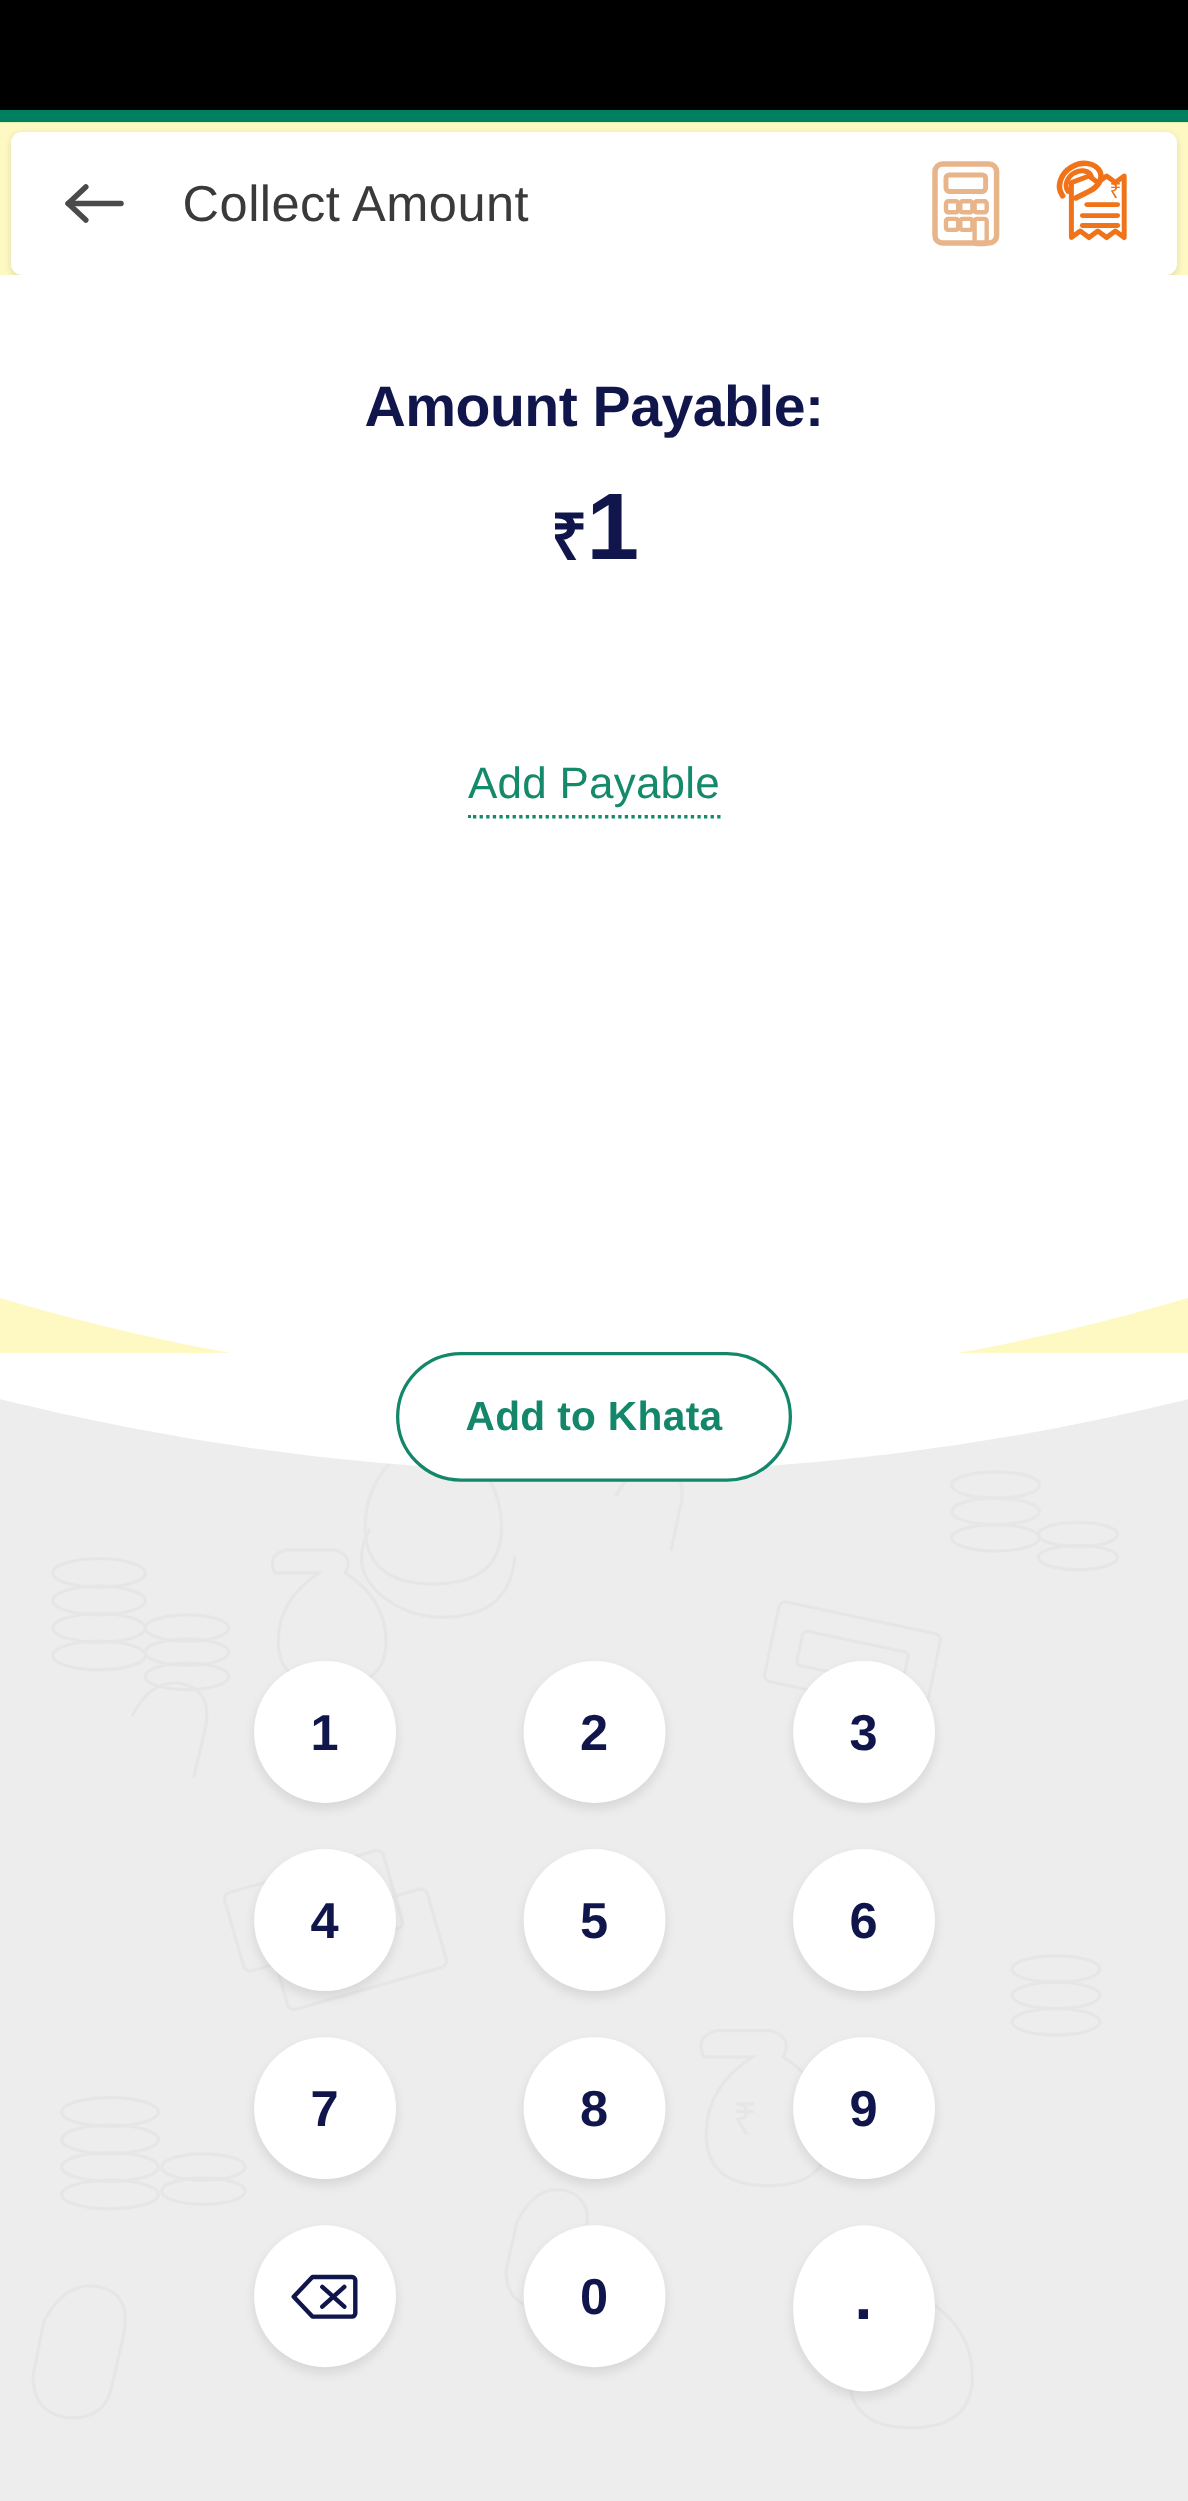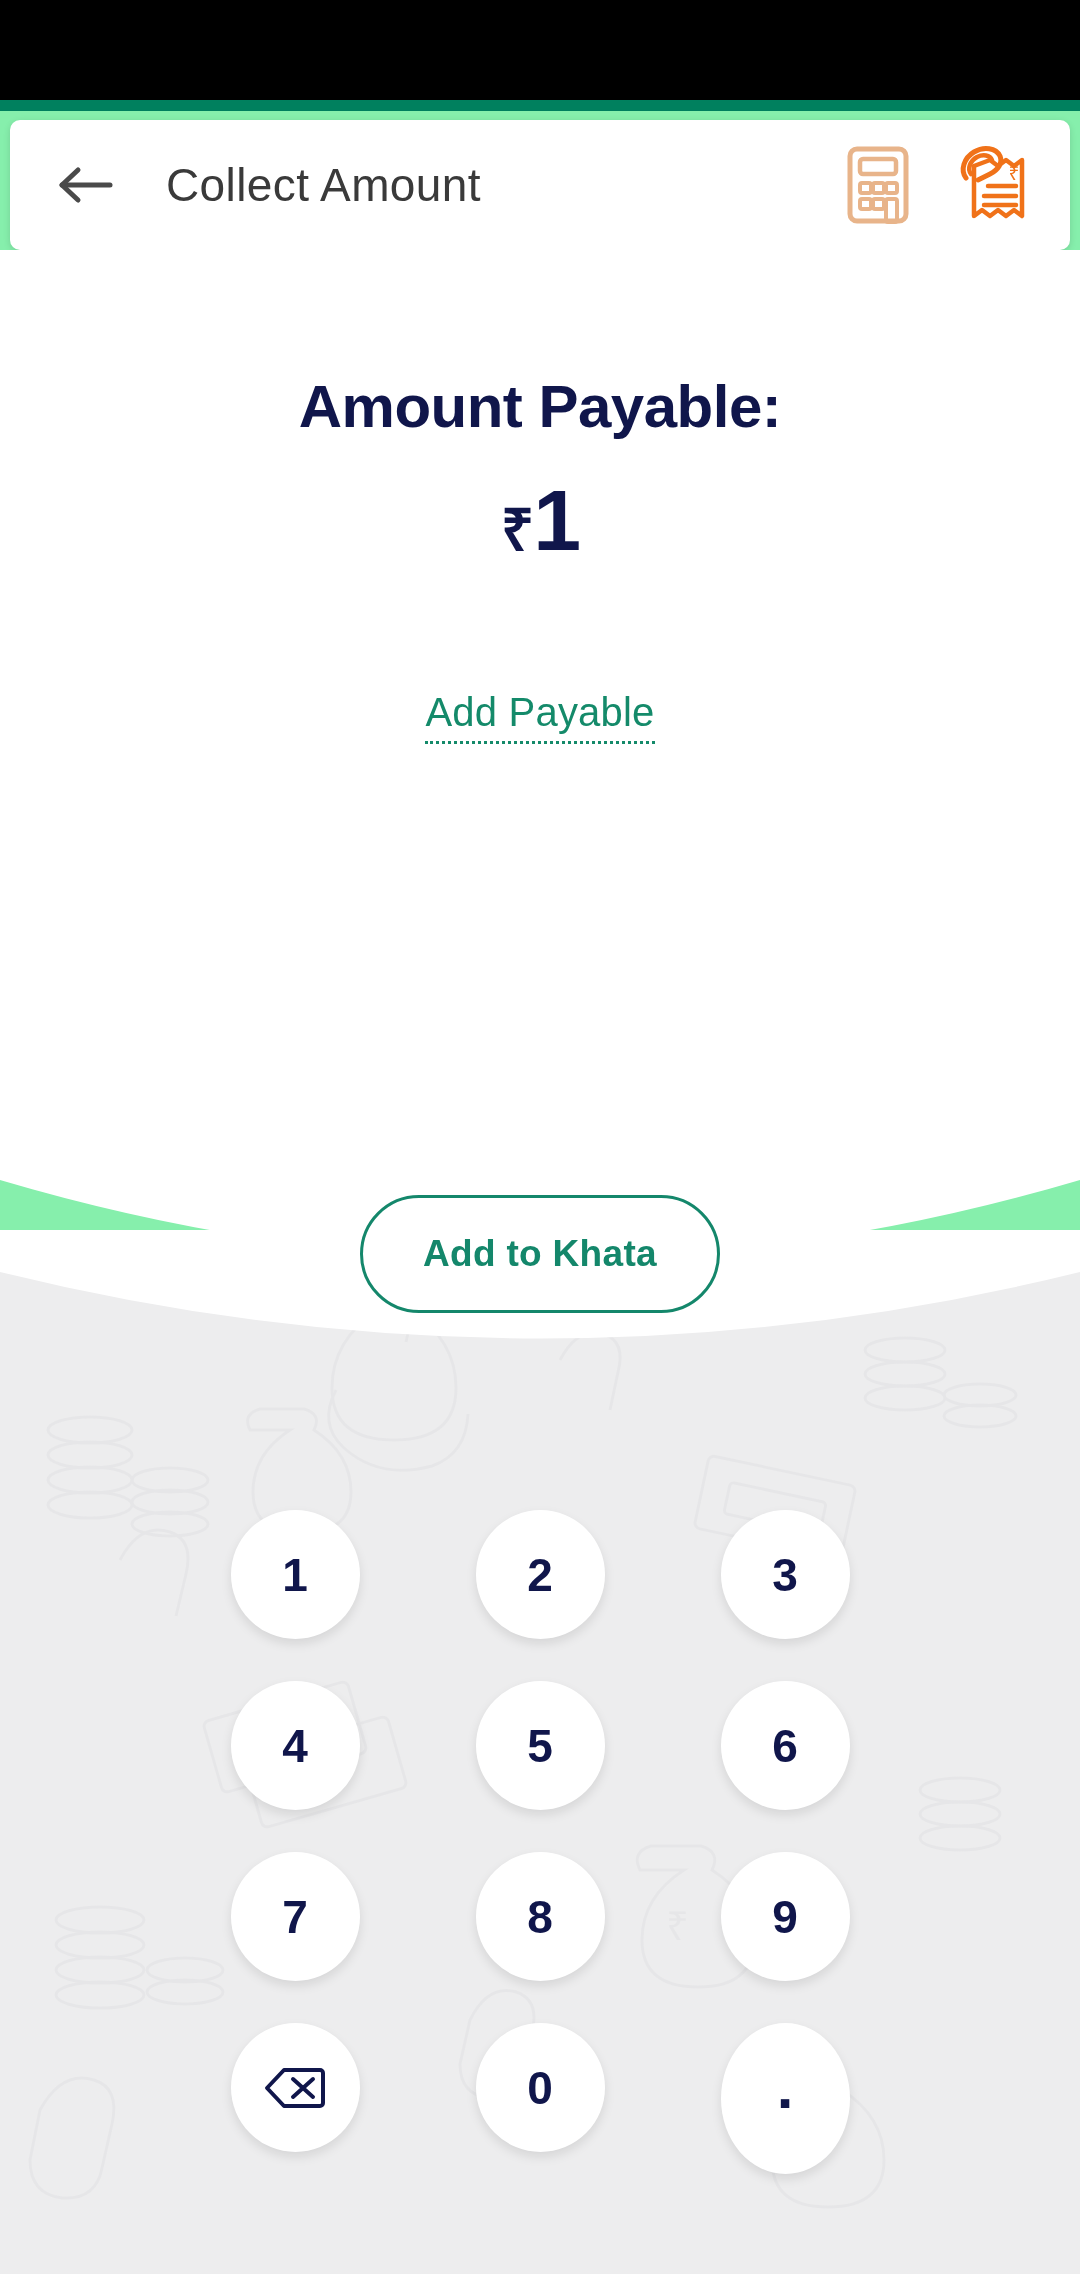--- a/index.html
+++ b/index.html
@@ -9,21 +9,21 @@
     background: #ffffff;
   }
   body {
     font-family: "Liberation Sans", sans-serif;
   }
   #screen {
     position: relative;
     width: 1080px;
     height: 2274px;
     overflow: hidden;
-    background: #86efac;
+    background: #fef9c3;
   }
 
   
   #status-bar {
     position: absolute;
     left: 0; top: 0;
     width: 1080px;
     height: 100px;
     background: #000000;
   }
@@ -88,25 +88,24 @@
   }
 
   
   #amount-block {
     position: absolute;
     left: 0; top: 340px;
     width: 1080px;
     text-align: center;
   }
   #amount-label {
-    font-size: 60px;
+    font-size: 52px;
     font-weight: bold;
     color: #10164B;
     letter-spacing: -0.5px;
-    margin-top: 32px;
   }
   #amount-value-row {
     margin-top: 36px;
     color: #10164B;
     font-weight: bold;
     line-height: 1;
     display: flex;
     align-items: baseline;
     justify-content: center;
   }
@@ -194,20 +193,21 @@
     font-size: 37px;
     font-weight: bold;
     cursor: pointer;
     box-sizing: border-box;
     letter-spacing: 0.3px;
   }
   #add-khata-btn {
     background: #ffffff;
     border: 3px solid #14876B;
     color: #14876B;
+    margin-top: 34px;
   }
   #sale-btn {
     background: #F4600C;
     color: #ffffff;
     box-shadow: 0 3px 9px rgba(0,0,0,0.18);
   }
 
   
   #keypad-panel {
     position: absolute;

